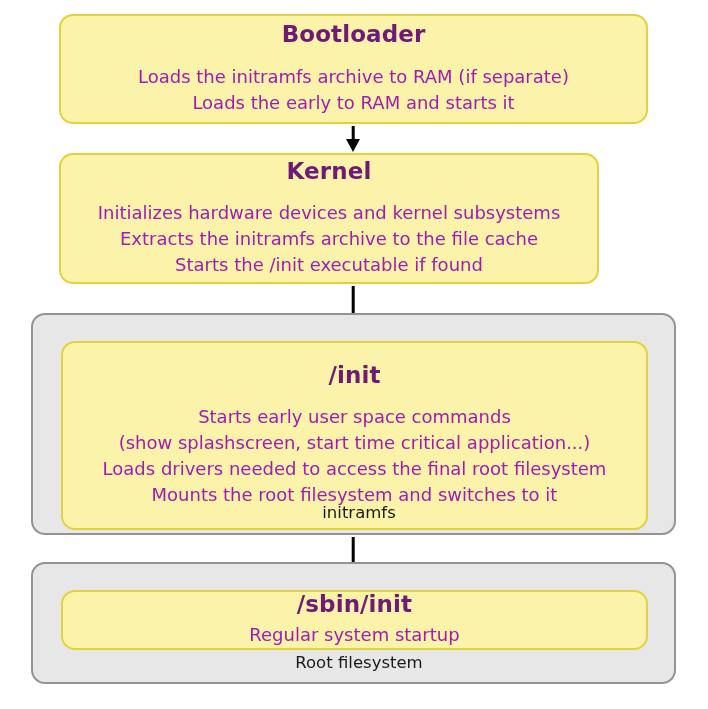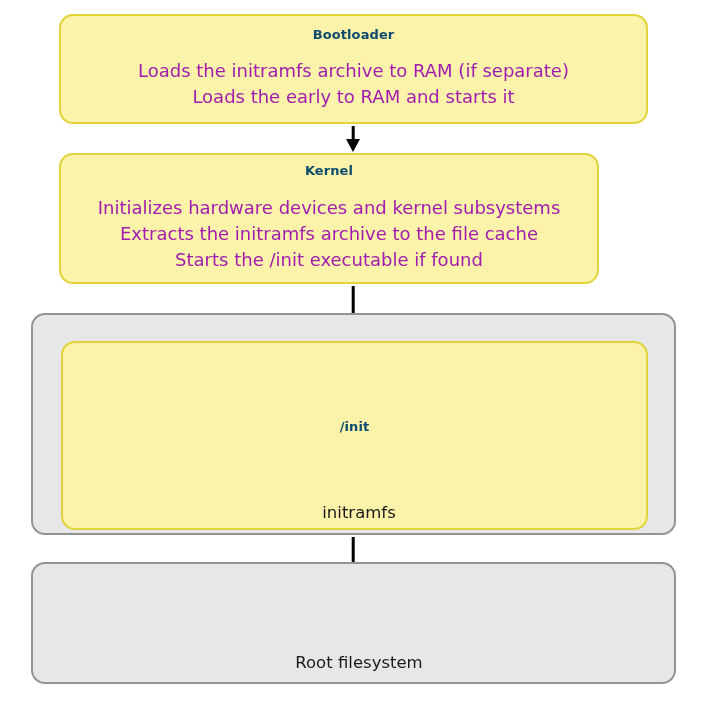--- a/index.html
+++ b/index.html
@@ -30,25 +30,25 @@
     border: 2.5px solid #E2D33B;
     border-radius: 14px;
     display: flex;
     flex-direction: column;
     align-items: center;
     justify-content: center;
     text-align: center;
     color: #111111;
   }
   .ybox .title {
-    font-size: 13px;
+    font-size: 23px;
     font-weight: bold;
     letter-spacing: 0.1px;
     line-height: 1.1;
-    color: #0c4a6e;
+    color: #701a75;
   }
   .ybox .lines {
     font-size: 18px;
     line-height: 1.45;
     color: #a21caf;
   }
   .ybox .lines .ln {
     display: block;
     white-space: nowrap;
   }
@@ -148,26 +148,39 @@
 
   <div class="arrow" id="arrow-2">
     <div class="shaft" style="height:42px;"></div>
     <div class="head"></div>
   </div>
 
   <div class="gbox" id="container-initramfs">
     <div class="ybox" id="box-init">
       <div class="title">/init</div>
       <div class="gap-lg"></div>
+      <div class="lines">
+        <span class="ln">Starts early user space commands</span>
+        <span class="ln">(show splashscreen, start time critical application...)</span>
+        <span class="ln">Loads drivers needed to access the final root filesystem</span>
+        <span class="ln">Mounts the root filesystem and switches to it</span>
+      </div>
     </div>
     <div class="caption" id="caption-initramfs">initramfs</div>
   </div>
 
   <div class="arrow" id="arrow-3">
     <div class="shaft" style="height:40px;"></div>
     <div class="head"></div>
   </div>
 
   <div class="gbox" id="container-rootfs">
+    <div class="ybox" id="box-sbininit">
+      <div class="title">/sbin/init</div>
+      <div class="gap-sm"></div>
+      <div class="lines">
+        <span class="ln">Regular system startup</span>
+      </div>
+    </div>
     <div class="caption" id="caption-rootfs">Root filesystem</div>
   </div>
 
 </div>
 
 </body></html>

